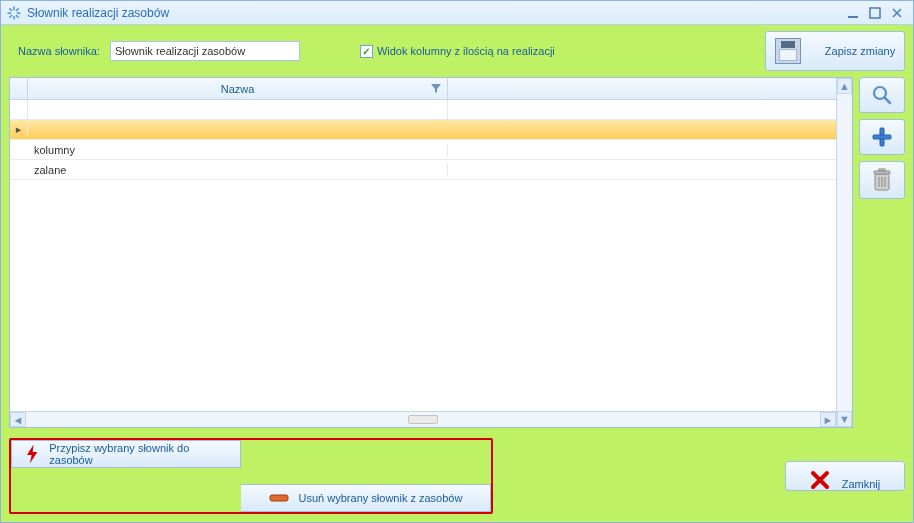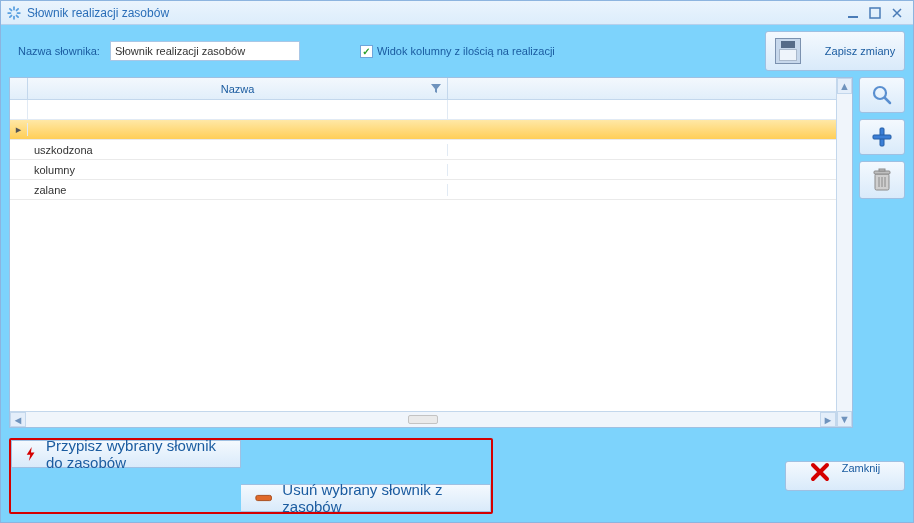--- a/index.html
+++ b/index.html
@@ -5,21 +5,21 @@
   * { box-sizing: border-box; }
   html, body {
     margin: 0; padding: 0;
     font-family: Tahoma, Arial, sans-serif;
     font-size: 11px;
     background: #dff0fc;
     color: #1b5ca0;
   }
   .window {
     width: 914px; height: 523px;
-    background: #7dd3fc;
+    background: #bef264;
     border: 1px solid #8cb4df;
     display: flex; flex-direction: column;
     position: relative;
   }
   .titlebar {
     height: 24px;
     background: linear-gradient(#eaf4fd, #dcedfb);
     border-bottom: 1px solid #b6d0ec;
     display: flex; align-items: center;
     padding: 0 6px;
@@ -227,30 +227,30 @@
   }
   .footer-btn {
     height: 28px;
     background: linear-gradient(#f4f9fe, #d9eafa);
     border: 1px solid #9fc0e2;
     display: flex; align-items: center; justify-content: center;
     gap: 10px;
     padding: 0 14px;
     color: #1b5ca0;
     cursor: pointer;
-    font-size: 15px;
+    font-size: 11px;
   }
   .footer-btn + .footer-btn { border-left: none; }
   .close-btn {
     margin-left: auto;
     height: 30px; width: 120px;
     background: linear-gradient(#f4f9fe, #d9eafa);
     border: 1px solid #9fc0e2;
     border-radius: 3px;
-    display: flex; align-items: flex-start; justify-content: center;
+    display: flex; align-items: flex-end; justify-content: center;
     gap: 12px;
     color: #1b5ca0;
     cursor: pointer;
   }
   svg { display: block; }
 </style>
 </head>
 <body>
 
 <div class="window">
@@ -319,24 +319,20 @@
           <div class="grid-filter-row">
             <div class="fcell marker"></div>
             <div class="fcell name"></div>
           </div>
           <div class="grid-body" id="grid-body">
               <div class="grow selected">
                 <div class="gcell-marker">▸</div>
               </div>
               <div class="grow">
                 <div class="gcell-marker"></div>
-                <div class="gcell-name">uszkodzona</div>
-              </div>
-              <div class="grow">
-                <div class="gcell-marker"></div>
                 <div class="gcell-name">kolumny</div>
               </div>
               <div class="grow">
                 <div class="gcell-marker"></div>
                 <div class="gcell-name">zalane</div>
               </div>
             </div>
           <div class="right-panel-outer"></div>
           <div class="grid-scroll-h">
             <div class="arrow">◄</div>

